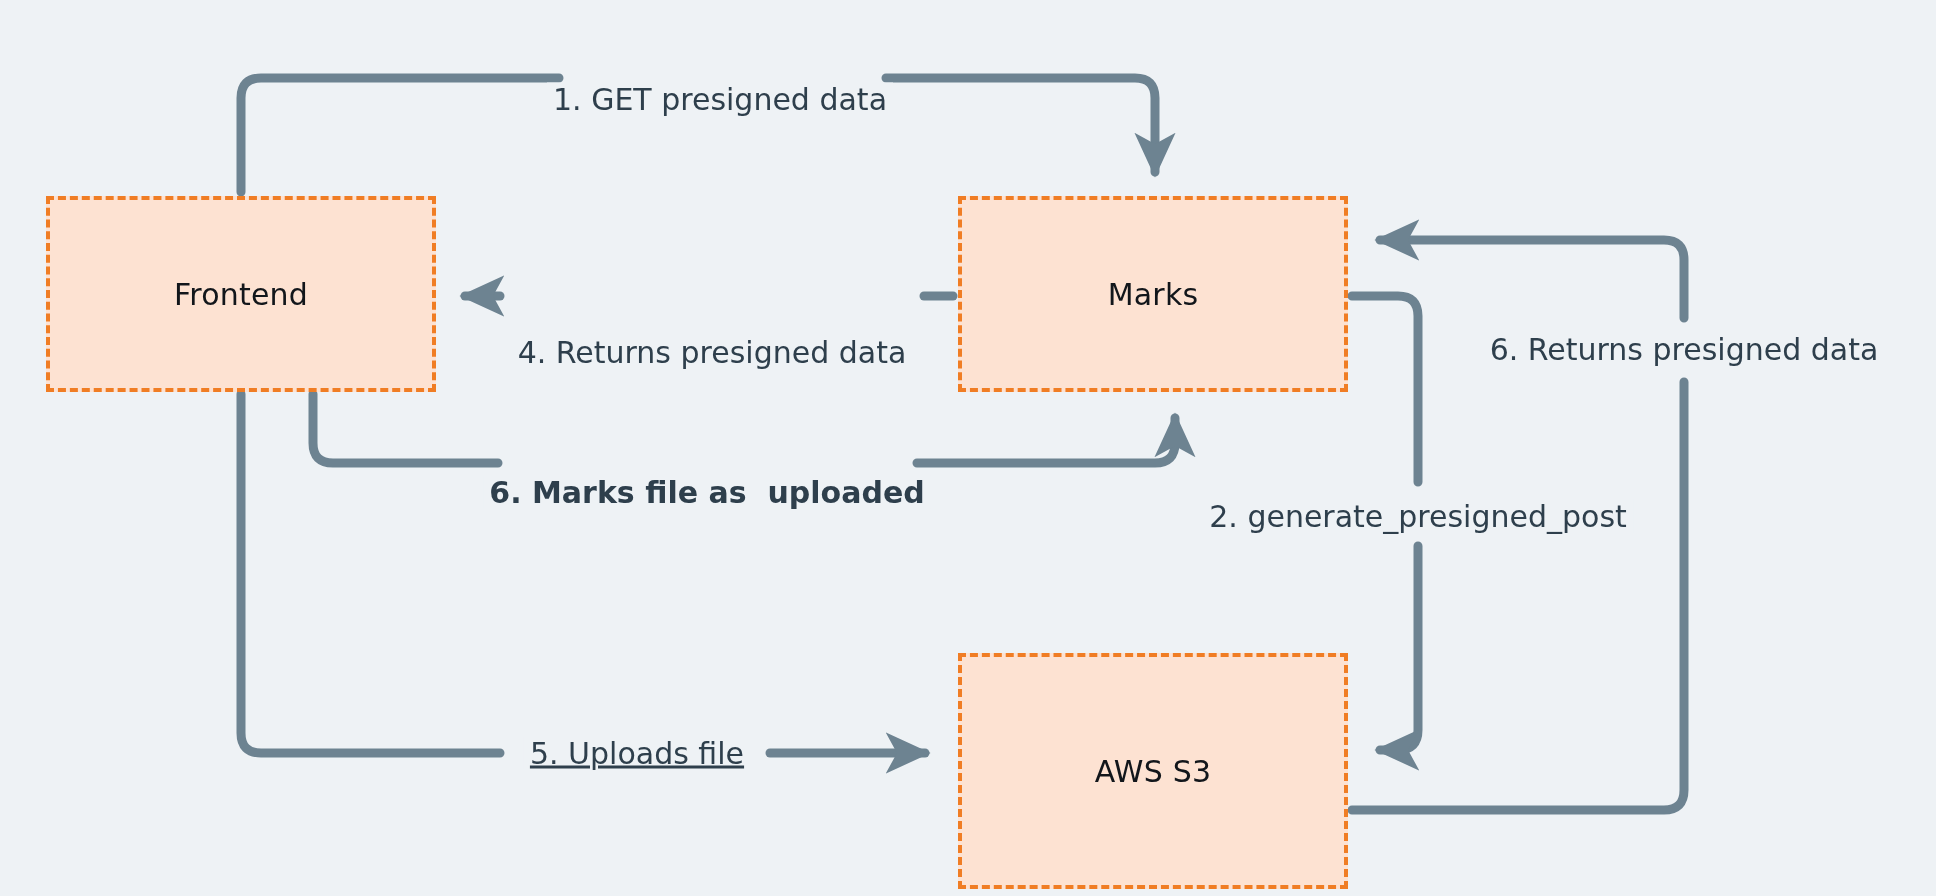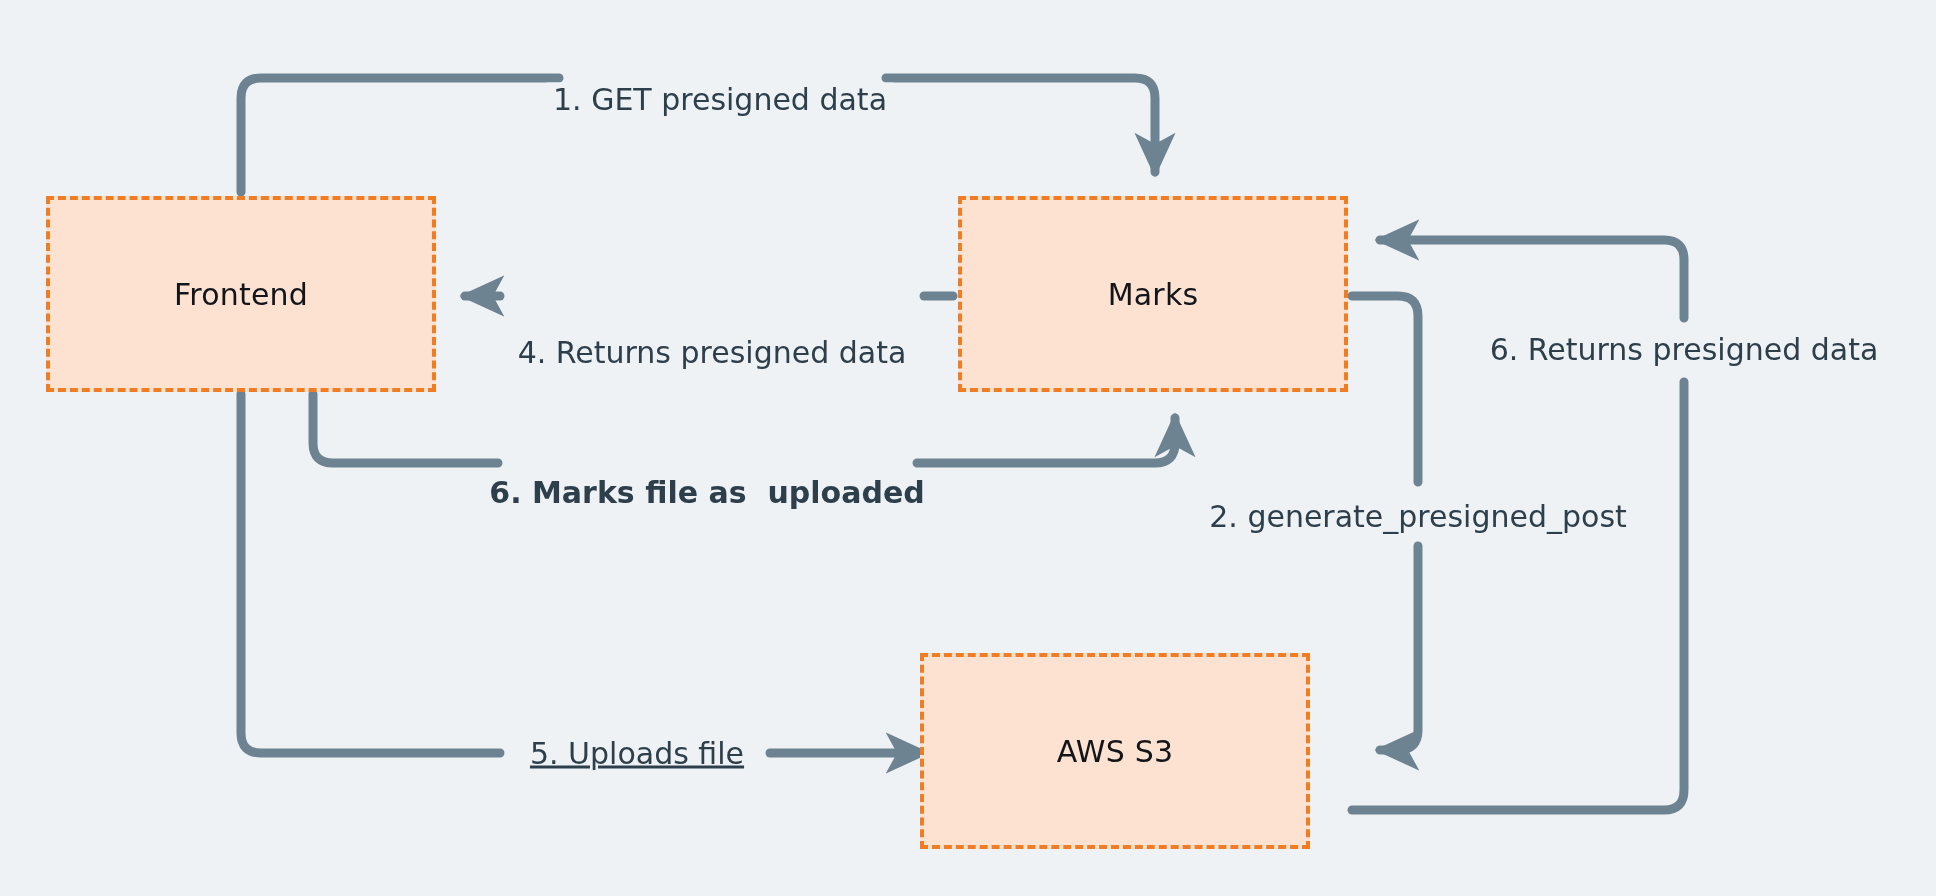--- a/index.html
+++ b/index.html
@@ -85,21 +85,21 @@
   </svg>
 
   <div class="node-box" style="left:46px; top:196px; width:390px; height:196px;">
     <span class="node-label">Frontend</span>
   </div>
 
   <div class="node-box" style="left:958px; top:196px; width:390px; height:196px;">
     <span class="node-label">Marks</span>
   </div>
 
-  <div class="node-box" style="left:920px; top:653px; width:390px; height:196px;">
+  <div class="node-box" style="left:958px; top:653px; width:390px; height:236px;">
     <span class="node-label">AWS S3</span>
   </div>
 
   <div class="edge-label" style="left:720px; top:83px; transform:translate(-50%,-50%);margin-top:16px;">1. GET presigned data</div>
 
   <div class="edge-label" style="left:1418px; top:516px; transform:translate(-50%,-50%);">2. generate_presigned_post</div>
 
   <div class="edge-label" style="left:1684px; top:349px; transform:translate(-50%,-50%);">6. Returns presigned data</div>
 
   <div class="edge-label" style="left:712px; top:304px; transform:translate(-50%,-50%);margin-top:48px;">4. Returns presigned data</div>

